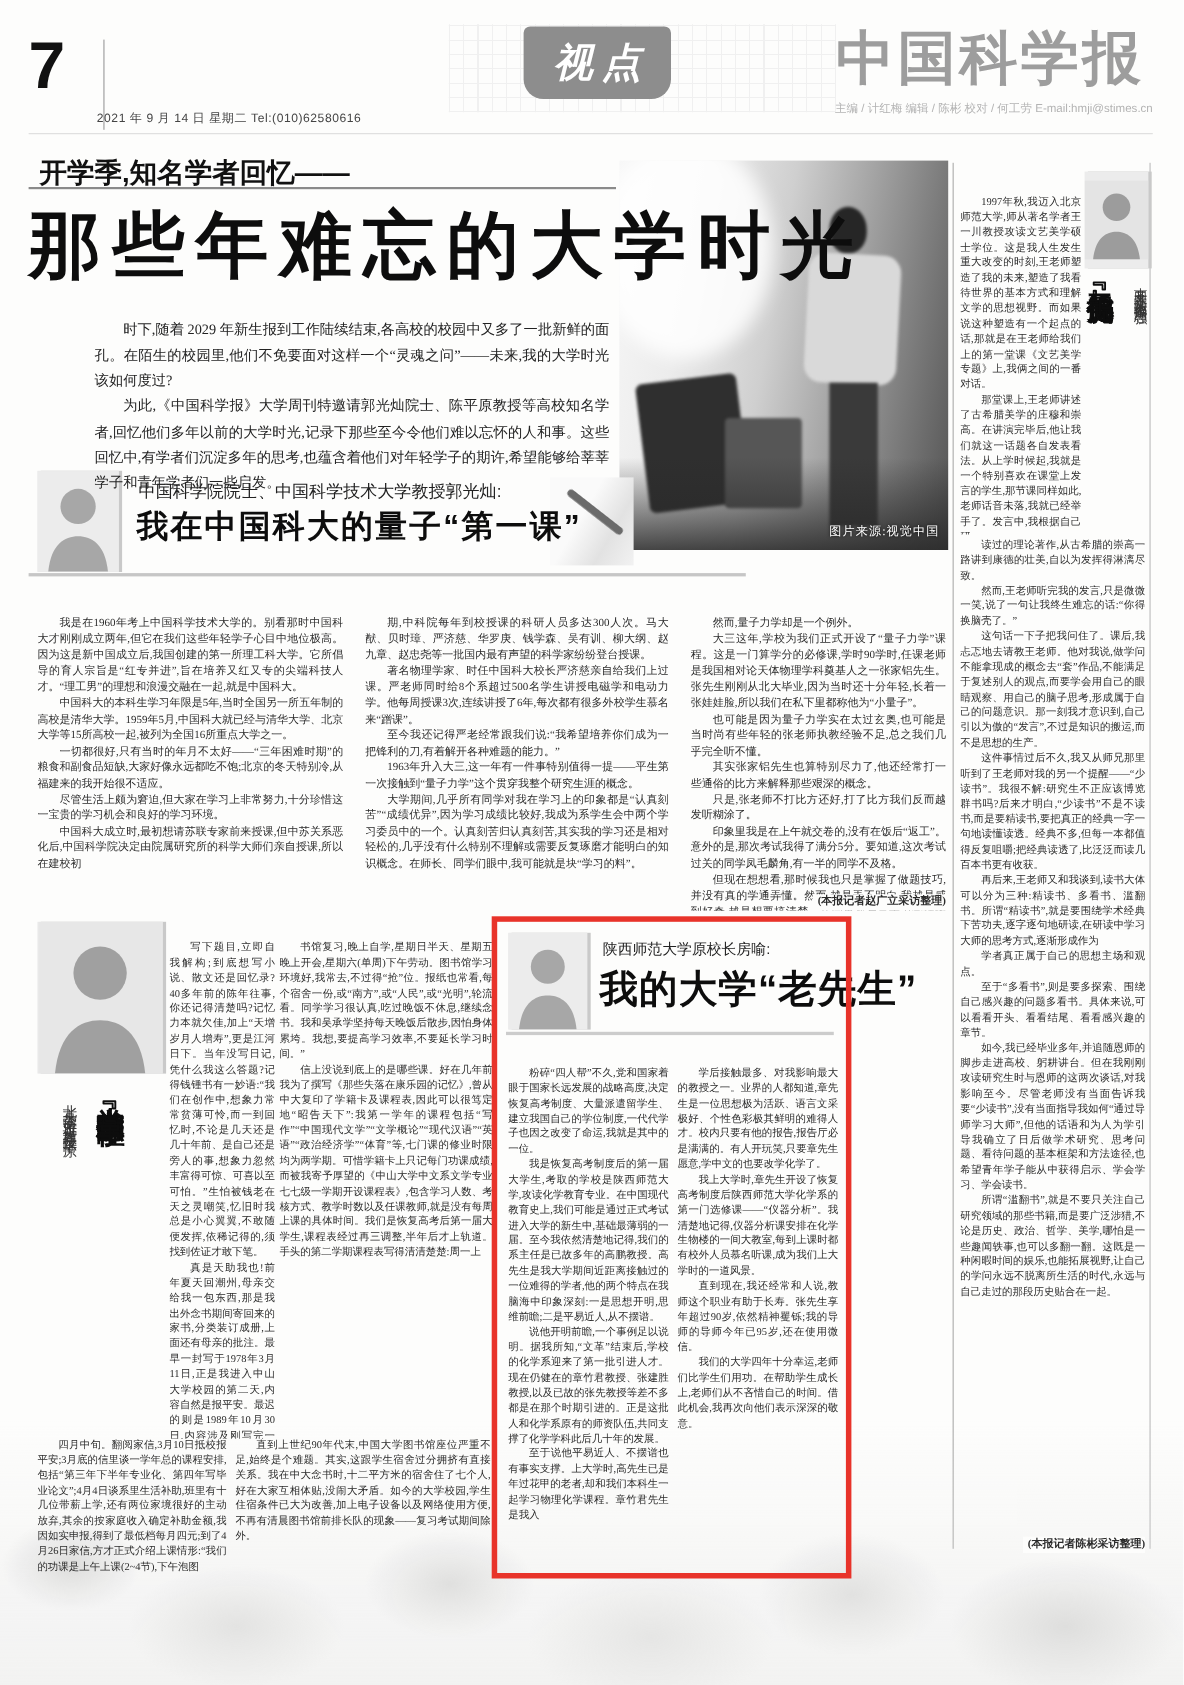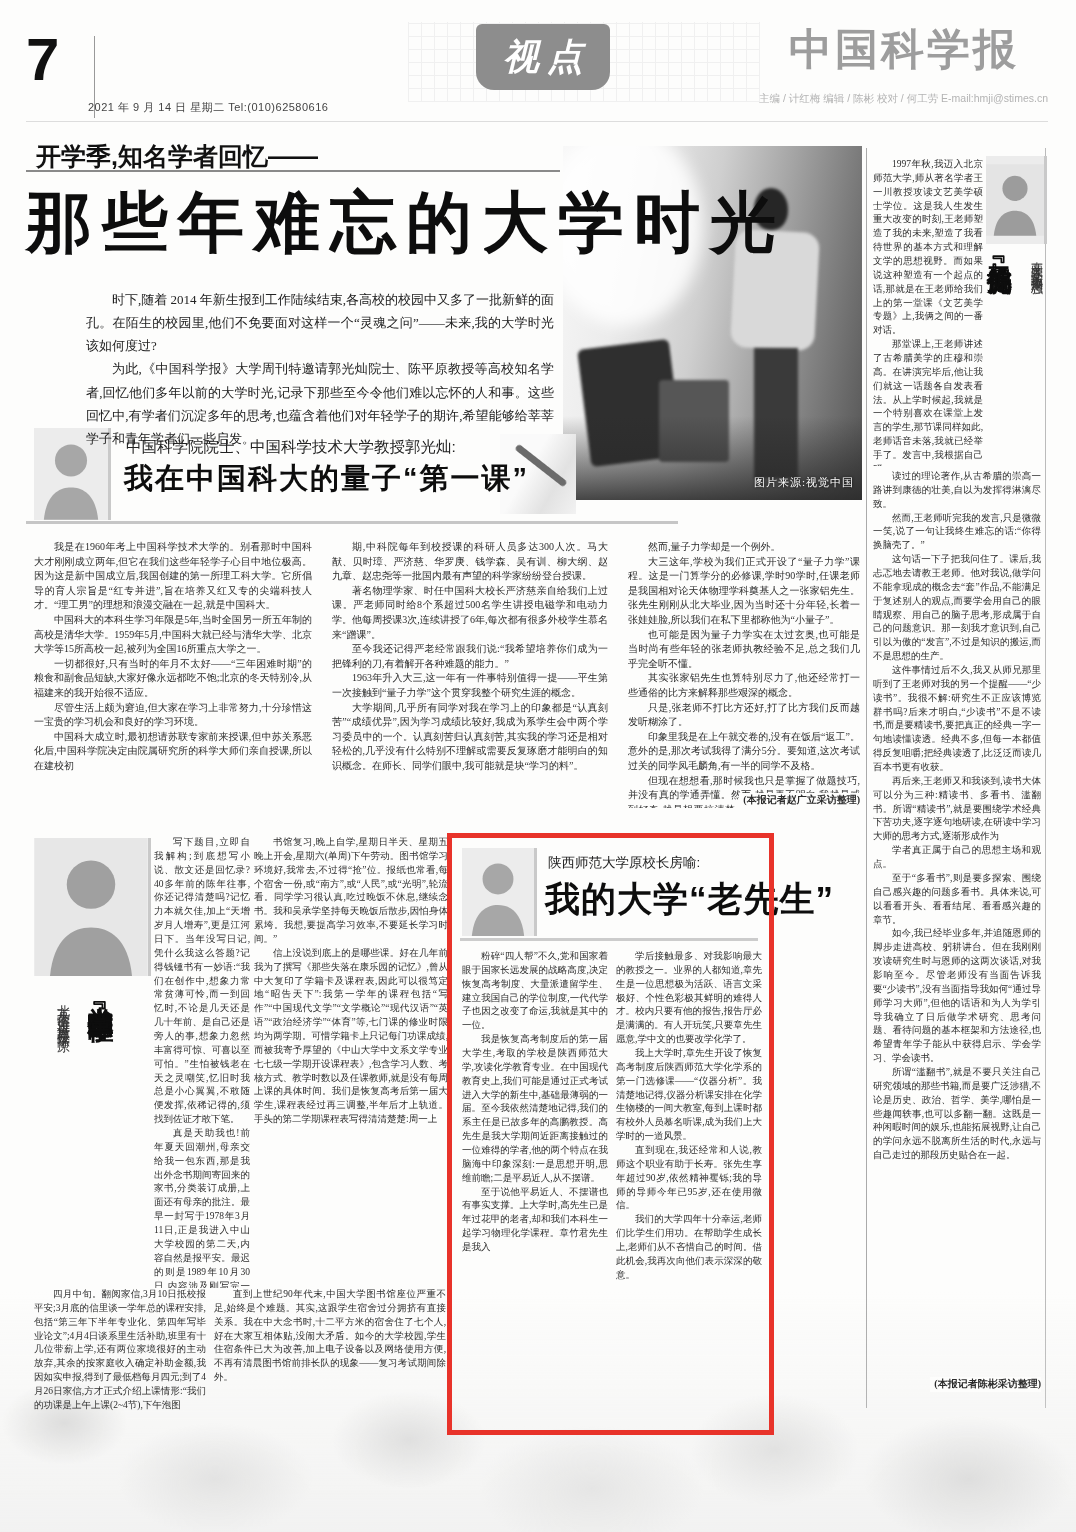--- a/index.html
+++ b/index.html
@@ -12,21 +12,21 @@
   #hdr-num{left:26px;top:30px;font-size:60px;font-weight:700;color:#111;line-height:1;}
   #hdr-vline{left:94px;top:36px;width:1px;height:82px;background:#999;}
   #hdr-date{left:88px;top:100px;font-size:11px;color:#444;letter-spacing:.5px;}
   #hdr-grid{left:408px;top:22px;width:352px;height:80px;opacity:.55;
     background-image:repeating-linear-gradient(0deg,#e7e7e7 0 1px,transparent 1px 13px),
                      repeating-linear-gradient(90deg,#e7e7e7 0 1px,transparent 1px 13px);}
   #hdr-badge{left:476px;top:24px;width:134px;height:66px;background:#8d8d8d;
     border-radius:6px 6px 18px 18px;display:flex;align-items:center;justify-content:center;}
   #hdr-badge span{color:#fff;font-size:36px;font-weight:700;font-style:italic;letter-spacing:8px;
     font-family:"Liberation Serif",serif;text-indent:8px;}
-  #hdr-mast{left:760px;top:28px;width:288px;text-align:center;font-size:43px;font-weight:700;
+  #hdr-mast{left:760px;top:28px;width:288px;text-align:left;font-size:53px;font-weight:700;
     color:#9d9d9d;letter-spacing:3px;line-height:1;font-family:"Liberation Serif",serif;}
   #hdr-staff{left:700px;top:92px;width:348px;text-align:right;font-size:10.5px;color:#b3b3b3;}
   #hdr-rule{left:26px;top:121px;width:1022px;height:1px;background:#ddd;}
 
   
   #kicker{left:36px;top:140px;font-size:25px;font-weight:700;color:#111;z-index:3;}
   #kicker-rule{left:26px;top:170px;width:534px;height:2px;background:#8a8a8a;z-index:3;}
   #headline{left:26px;top:178px;font-size:66px;font-weight:700;color:#0d0d0d;letter-spacing:10px;
     white-space:nowrap;z-index:3;}
   #intro{left:86px;top:288px;width:468px;font-size:13px;line-height:1.78;text-align:justify;z-index:2;}
@@ -53,21 +53,21 @@
   #guo-portrait{left:34px;top:428px;width:74px;height:92px;}
   #guo-byline{left:126px;top:437px;font-size:15.5px;color:#222;z-index:3;}
   #guo-title{left:124px;top:459px;font-size:29px;font-weight:700;color:#0d0d0d;letter-spacing:2px;z-index:3;}
   #guo-rule{left:26px;top:521px;width:652px;height:3px;background:#c6c6c6;}
   #pen-deco{left:500px;top:424px;width:76px;height:94px;z-index:2;}
   #pen-deco .nib{position:absolute;left:10px;top:38px;width:62px;height:7px;background:#6b6b6b;
     border-radius:4px;transform:rotate(38deg);filter:blur(.7px);}
   #pen-deco .pap{position:absolute;left:0;top:10px;width:76px;height:80px;
     background:linear-gradient(120deg,#fafafa 40%,#e2e2e2 70%,#f2f2f2 100%);}
 
-  .col{position:absolute;overflow:hidden;font-size:10px;line-height:1.46;text-align:justify;color:#2b2b2b;z-index:2;}
+  .col{position:absolute;overflow:hidden;font-size:10px;line-height:1.46;text-align:justify;color:#2b2b2b;z-index:2;margin-top:20px;}
   .col .para{text-indent:2em;margin:0;}
   .col-credit{position:absolute;right:0;bottom:0;background:#fdfdfc;font-weight:700;font-size:10px;padding-left:4px;}
   #guo-c1{left:34px;top:540px;width:278px;height:268px;}
   #guo-c2{left:332px;top:540px;width:276px;height:268px;}
   #guo-c3{left:628px;top:540px;width:232px;height:268px;}
 
   
   #chen-portrait{left:34px;top:838px;width:114px;height:138px;}
   .vtext{writing-mode:vertical-rl;text-orientation:upright;position:absolute;z-index:2;}
   #chen-byline{left:54px;top:994px;height:300px;font-size:13px;letter-spacing:3px;color:#333;}
@@ -119,21 +119,21 @@
     <span>视点</span>
   </div>
   <div class="abs" id="hdr-mast">中国科学报</div>
   <div class="abs sans" id="hdr-staff">主编 / 计红梅  编辑 / 陈彬  校对 / 何工劳  E-mail:hmji@stimes.cn</div>
   <div class="abs" id="hdr-rule"></div>
 
   <div class="abs sans" id="kicker">开学季,知名学者回忆——</div>
   <div class="abs" id="kicker-rule"></div>
   <div class="abs sans" id="headline">那些年难忘的大学时光</div>
   <div class="abs" id="intro">
-      <p class="para">时下,随着 2014 年新生报到工作陆续结束,各高校的校园中又多了一批新鲜的面孔。在陌生的校园里,他们不免要面对这样一个“灵魂之问”——未来,我的大学时光该如何度过?</p>
+      <p class="para">时下,随着 2029 年新生报到工作陆续结束,各高校的校园中又多了一批新鲜的面孔。在陌生的校园里,他们不免要面对这样一个“灵魂之问”——未来,我的大学时光该如何度过?</p>
       <p class="para">为此,《中国科学报》大学周刊特邀请郭光灿院士、陈平原教授等高校知名学者,回忆他们多年以前的大学时光,记录下那些至今令他们难以忘怀的人和事。这些回忆中,有学者们沉淀多年的思考,也蕴含着他们对年轻学子的期许,希望能够给莘莘学子和青年学者们一些启发。</p>
     </div>
 
   <div class="abs" id="photo">
     <div class="ph" id="ph-white"></div>
     <div class="ph" id="ph-torso"></div>
     <div class="ph" id="ph-head"></div>
     <div class="ph" id="ph-legs"></div>
     <div class="ph" id="ph-lug1"></div>
     <div class="ph" id="ph-lug2"></div>
@@ -212,20 +212,21 @@
         <circle cx="30" cy="26" r="13" fill="#a7a7a7"></circle>
         <path d="M8 74c2-20 12-26 22-26s20 6 22 26z" fill="#a7a7a7"></path>
       </svg>
   </div>
   <div class="abs sans" id="fang-byline">陕西师范大学原校长房喻:</div>
   <div class="abs sans" id="fang-title">我的大学“老先生”</div>
   <div class="abs" id="fang-rule"></div>
   <div class="col" id="fang-cl">
       <p class="para">粉碎“四人帮”不久,党和国家着眼于国家长远发展的战略高度,决定恢复高考制度、大量派遣留学生、建立我国自己的学位制度,一代代学子也因之改变了命运,我就是其中的一位。</p>
       <p class="para">我是恢复高考制度后的第一届大学生,考取的学校是陕西师范大学,攻读化学教育专业。在中国现代教育史上,我们可能是通过正式考试进入大学的新生中,基础最薄弱的一届。至今我依然清楚地记得,我们的系主任是已故多年的高鹏教授。高先生是我大学期间近距离接触过的一位难得的学者,他的两个特点在我脑海中印象深刻:一是思想开明,思维前瞻;二是平易近人,从不摆谱。</p>
+      <p class="para">说他开明前瞻,一个事例足以说明。据我所知,“文革”结束后,学校的化学系迎来了第一批引进人才。现在仍健在的章竹君教授、张建胜教授,以及已故的张先教授等差不多都是在那个时期引进的。正是这批人和化学系原有的师资队伍,共同支撑了化学学科此后几十年的发展。</p>
       <p class="para">至于说他平易近人、不摆谱也有事实支撑。上大学时,高先生已是年过花甲的老者,却和我们本科生一起学习物理化学课程。章竹君先生是我入</p>
     </div>
   <div class="col" id="fang-cr">
       <p class="para">学后接触最多、对我影响最大的教授之一。业界的人都知道,章先生是一位思想极为活跃、语言文采极好、个性色彩极其鲜明的难得人才。校内只要有他的报告,报告厅必是满满的。有人开玩笑,只要章先生愿意,学中文的也要改学化学了。</p>
       <p class="para">我上大学时,章先生开设了恢复高考制度后陕西师范大学化学系的第一门选修课——“仪器分析”。我清楚地记得,仪器分析课安排在化学生物楼的一间大教室,每到上课时都有校外人员慕名听课,成为我们上大学时的一道风景。</p>
       <p class="para">直到现在,我还经常和人说,教师这个职业有助于长寿。张先生享年超过90岁,依然精神矍铄;我的导师的导师今年已95岁,还在使用微信。</p>
       <p class="para">我们的大学四年十分幸运,老师们比学生们用功。在帮助学生成长上,老师们从不吝惜自己的时间。借此机会,我再次向他们表示深深的敬意。</p>
     </div>
   <div class="abs" id="red-box"></div>
 

